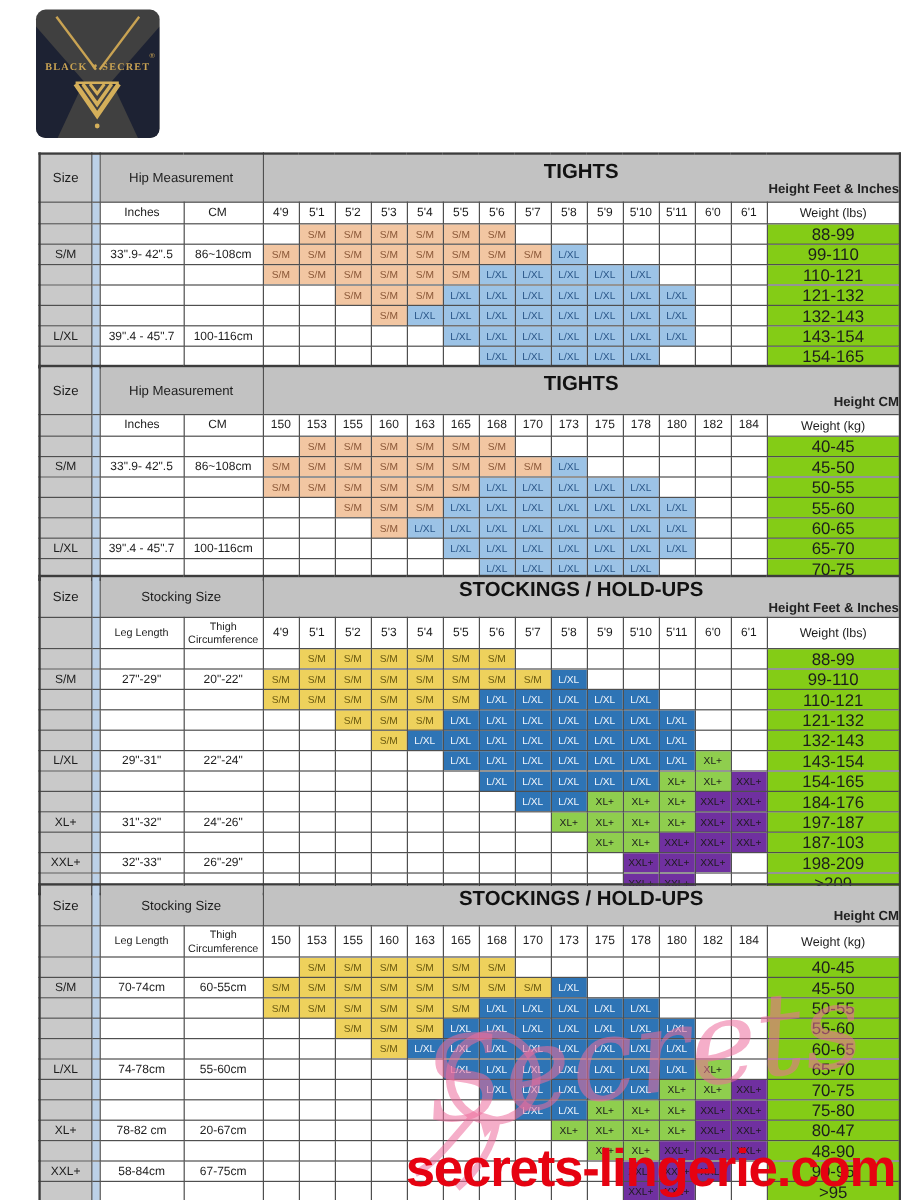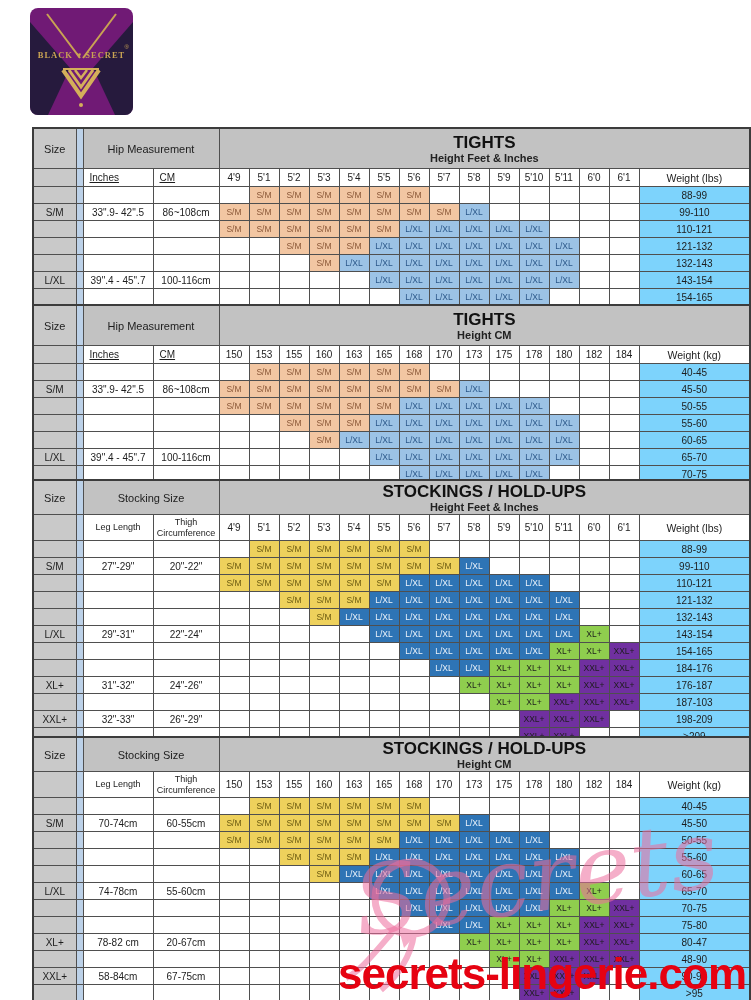--- a/index.html
+++ b/index.html
@@ -1,19 +1,19 @@
 <!DOCTYPE html>
 <html><head>
 <meta charset="utf-8">
 <style>
   html,body{margin:0;padding:0;}
   body{width:751px;height:1000px;position:relative;background:#ffffff;overflow:hidden;
        font-family:"Liberation Sans",sans-serif;}
   
-  .logo{position:absolute;left:30px;top:8px;width:103px;height:107px;background:#701a75;
+  .logo{position:absolute;left:30px;top:8px;width:103px;height:107px;background:#404040;
         border-radius:8px;overflow:hidden;}
   .logo svg{position:absolute;left:0;top:0;}
   .logo-text{position:absolute;left:0;top:42px;width:100%;text-align:center;
              color:#c9a353;font-family:"Liberation Serif",serif;font-size:8.5px;
              letter-spacing:1px;font-weight:bold;white-space:nowrap;}
   .logo-reg{position:absolute;right:4px;top:36px;color:#c9a353;font-size:6px;}
   
   .sheet{position:absolute;left:32px;}
   table.grid{border-collapse:collapse;table-layout:fixed;width:717px;
              border:2px solid #3c3c3c;font-family:"Liberation Sans",sans-serif;}
@@ -21,29 +21,29 @@
              text-align:center;overflow:hidden;white-space:nowrap;font-weight:normal;
              color:#1d1d1d;}
   .t12 .band1>*{height:39px;}  .t34 .band1>*{height:33px;}
   .t12 .band2>*{height:17px;}  .t34 .band2>*{height:25px;}
   .hdr{background:#c2c2c2;font-weight:bold;font-size:11px;}
   .size-col{background:#c9c9c9;font-size:10px;text-align:left;padding-left:4px;}
   .corner{font-weight:bold;font-size:11px;padding-left:6px;}
   .strip{background:#bcd1e8;}
   .banner{vertical-align:middle;margin-top:32px;}
   .bt{font-size:17px;font-weight:bold;line-height:19px;color:#111;}
-  .bs{font-size:11px;font-weight:bold;line-height:12px;color:#222;}
+  .bs{font-size:11px;font-weight:bold;line-height:12px;color:#222;text-align:right;}
   .subhdr{background:#fff;font-weight:bold;font-size:10px;}
-  .t12 .subhdr{text-align:left;padding-left:6px;text-decoration:underline;}
+  .t12 .subhdr{text-align:left;padding-left:20px;}
   .t34 .subhdr{font-size:9px;line-height:1.15;white-space:normal;}
   .colhdr{background:#fff;font-weight:bold;font-size:10px;}
   .weighthdr{background:#fff;font-weight:bold;font-size:10.5px;}
   .mcell{background:#fff;font-size:10px;text-align:left;padding-left:6px;color:#2a2a2a;}
   .dcell{background:#fff;font-size:8.5px;font-weight:bold;}
-  .wcell{background:#7dd3fc;font-size:10px;color:#2a2a2a;}
+  .wcell{background:#84cc16;font-size:14px;color:#2a2a2a;}
   .lblrow>*{border-top:2px solid #3c3c3c;}
   .t12 .c-sm {background:#f2c6a2;color:#8a5737;}
   .t12 .c-lxl{background:#9cc3e6;color:#2b5789;}
   .t34 .c-sm {background:#eed15c;color:#6b5a10;}
   .t34 .c-lxl{background:#2e74b5;color:#eef4fb;}
   .c-xlp {background:#8fce4e;color:#44631c;}
   .c-xxlp{background:#7030a0;color:#f3ecfa;}
   
   .wm-script{position:absolute;left:352px;top:818px;width:430px;z-index:5;
              font-family:"DejaVu Serif",serif;font-style:italic;font-size:96px;
@@ -714,21 +714,21 @@
           <td class="dcell "></td>
           <td class="dcell "></td>
           <td class="dcell "></td>
           <td class="dcell "></td>
           <td class="dcell c-xlp">XL+</td>
           <td class="dcell c-xlp">XL+</td>
           <td class="dcell c-xlp">XL+</td>
           <td class="dcell c-xlp">XL+</td>
           <td class="dcell c-xxlp">XXL+</td>
           <td class="dcell c-xxlp">XXL+</td>
-          <td class="wcell">176-187</td>
+          <td class="wcell">197-187</td>
         </tr>
         <tr>
           <td class="size-col"></td>
           <td class="strip"></td>
           <td class="mcell"></td>
           <td class="mcell"></td>
           <td class="dcell "></td>
           <td class="dcell "></td>
           <td class="dcell "></td>
           <td class="dcell "></td>

